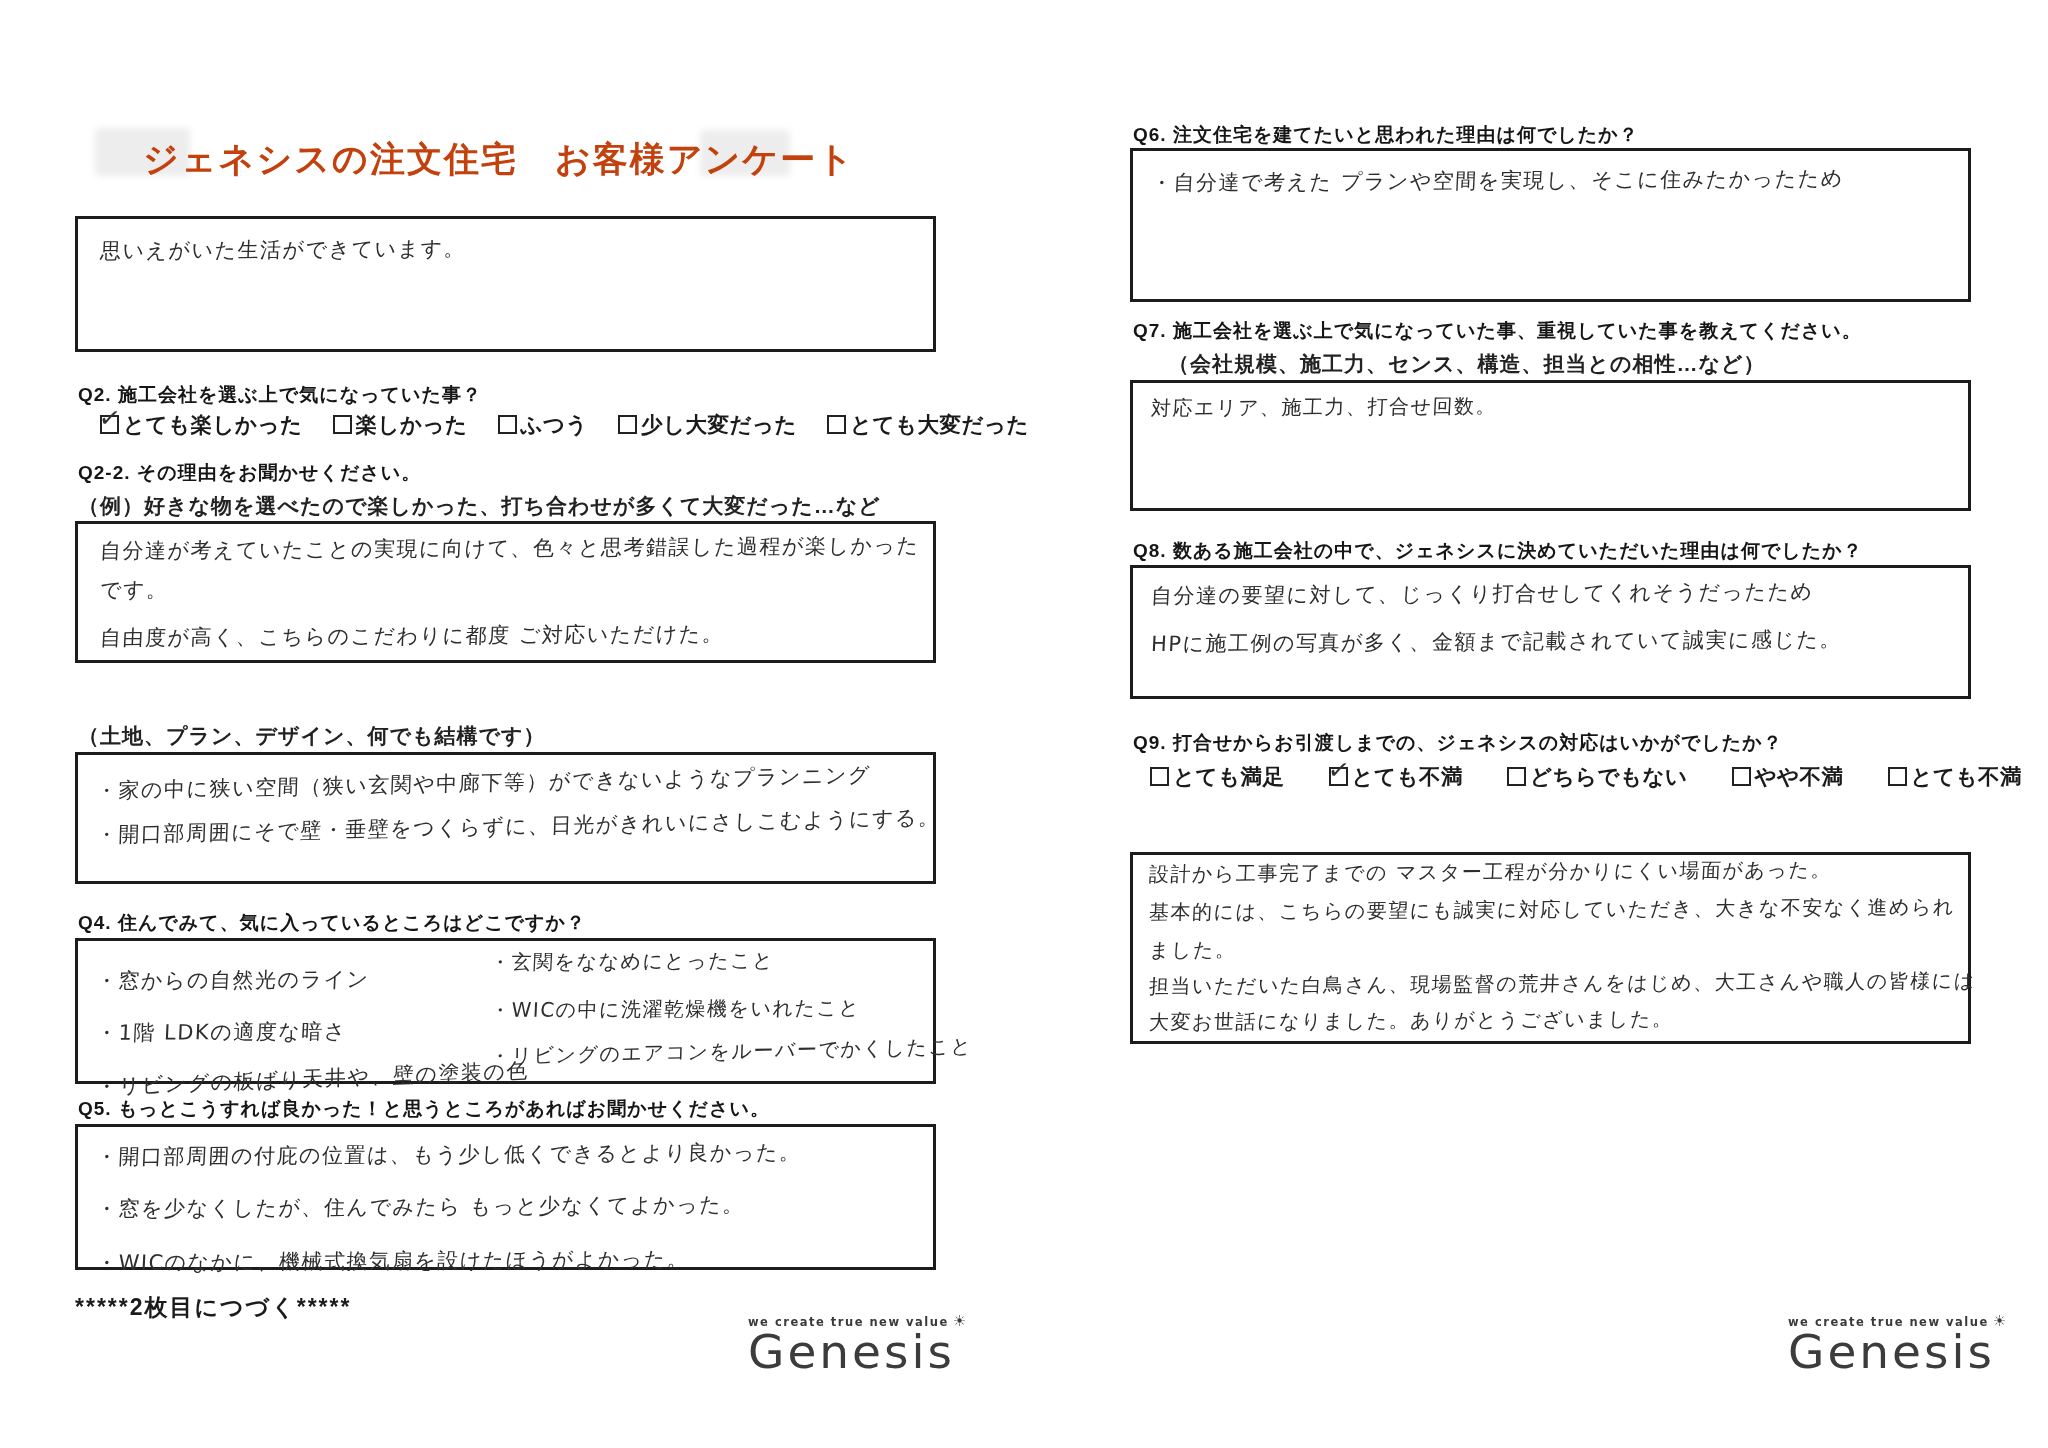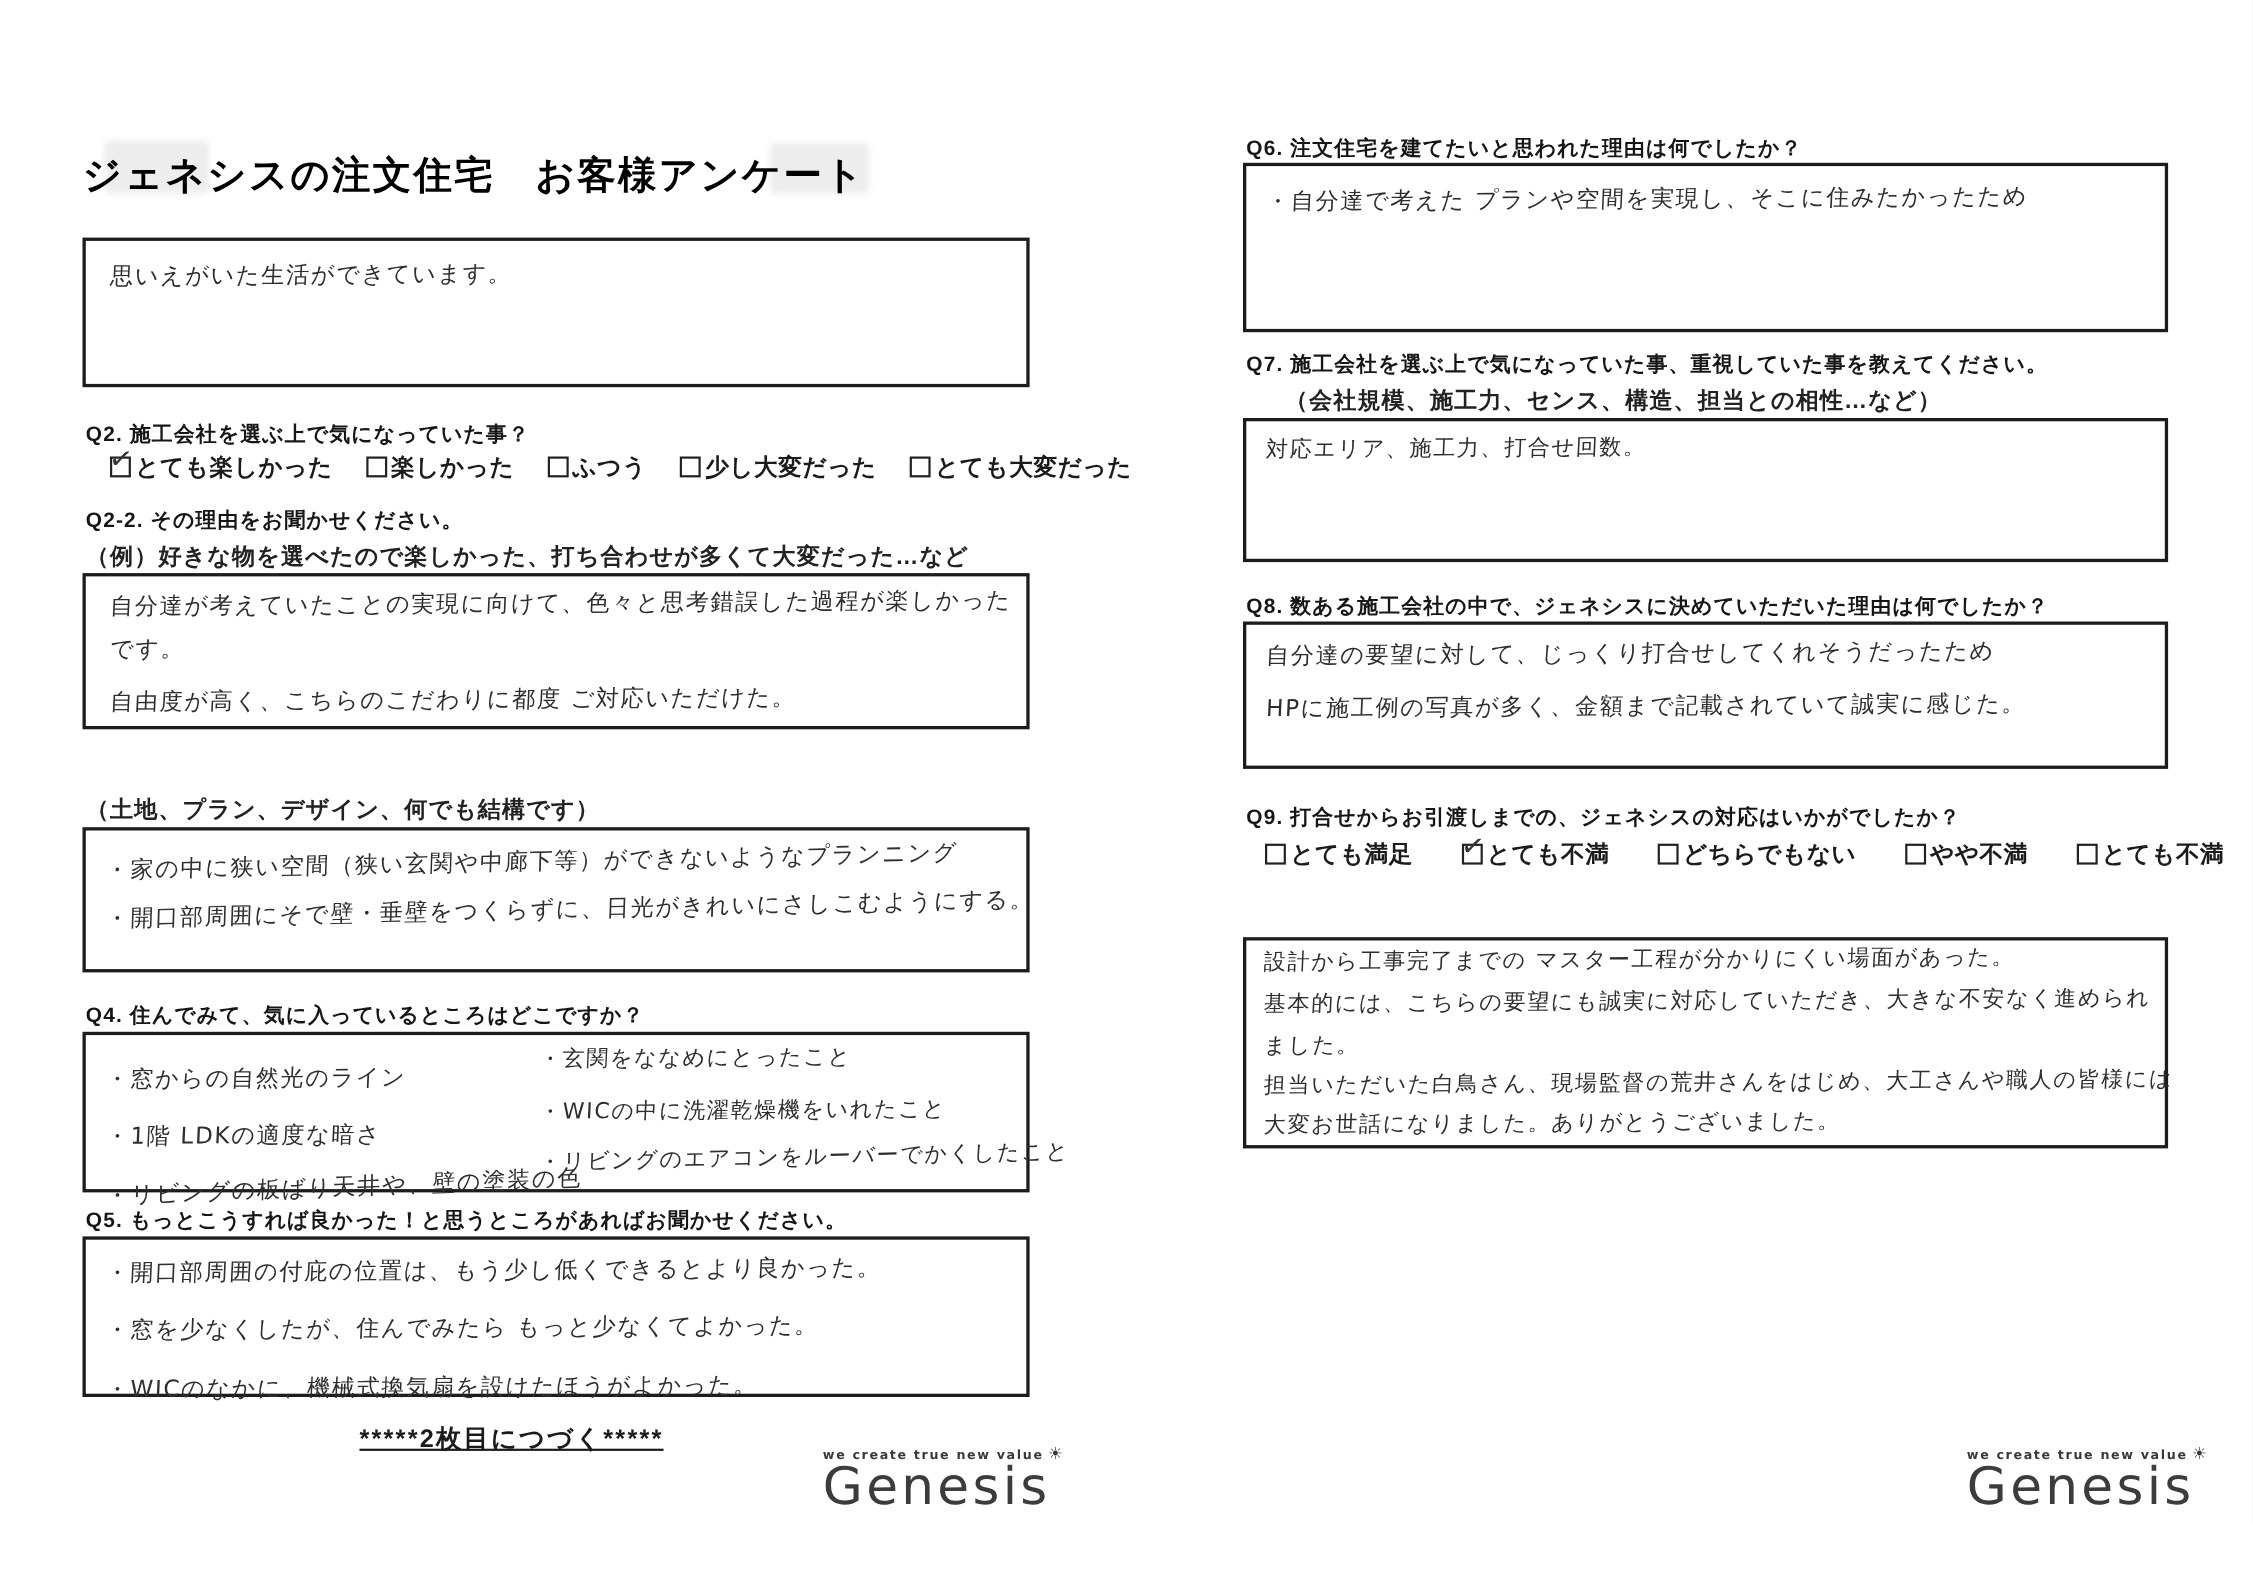--- a/index.html
+++ b/index.html
@@ -4,40 +4,40 @@
 <style>
   html,body{margin:0;padding:0;background:#e8e8e8;}
   .page{
     position:relative;width:2048px;height:1448px;background:#ffffff;
     font-family:"Liberation Sans",sans-serif;color:#1a1a1a;overflow:hidden;
   }
   .abs{position:absolute;}
   
   .qlabel{font-weight:bold;font-size:19px;letter-spacing:1px;white-space:nowrap;color:#161616;}
   .qhint{font-weight:bold;font-size:21px;letter-spacing:1px;white-space:nowrap;color:#222;}
-  .title{font-weight:bold;font-size:35px;letter-spacing:2px;text-align:left;color:#000000;}
+  .title{font-weight:bold;font-size:35px;letter-spacing:2px;text-align:right;color:#c2410c;}
   
   .box{position:absolute;border:3px solid #1c1c1c;background:#fff;}
   
   .hw{
     position:absolute;font-family:"DejaVu Sans",sans-serif;font-size:21px;
     color:#2e2e2e;letter-spacing:1.5px;white-space:nowrap;
     transform:skewX(-3deg) rotate(-0.4deg);transform-origin:left center;
   }
   .hw.tilt-up{transform:skewX(-3deg) rotate(-2.2deg);}
   .hw.tilt-up2{transform:skewX(-3deg) rotate(-1.2deg);}
   
   .optrow{position:absolute;display:flex;align-items:center;}
   .opt{display:flex;align-items:center;font-weight:bold;font-size:21.5px;letter-spacing:0.5px;color:#1b1b1b;white-space:nowrap;}
   .cb{position:relative;width:15px;height:15px;border:2.5px solid #222;margin-right:4px;flex:0 0 auto;}
   .tick{display:none;position:absolute;left:-3px;top:-14px;font-size:26px;color:#333;
         font-family:"DejaVu Sans",sans-serif;transform:rotate(8deg);}
   .opt.checked .tick{display:block;}
   
-  .note{font-weight:bold;font-size:23px;letter-spacing:2px;text-align:center;color:#1b1b1b;text-decoration:underline;}
+  .note{font-weight:bold;font-size:23px;letter-spacing:2px;text-align:left;color:#1b1b1b;}
   
   .logo{position:absolute;width:210px;}
   .logo .tagline{font-size:11.5px;font-weight:bold;letter-spacing:1.5px;color:#3a3a3a;text-align:right;
                  white-space:nowrap;font-family:"DejaVu Sans",sans-serif;}
   .logo .sun{font-size:15px;margin-left:4px;}
   .logo .name{font-size:47px;letter-spacing:3px;color:#3c3c3c;line-height:1.0;
               font-family:"DejaVu Sans",sans-serif;font-weight:500;margin-top:-2px;}
   
   .smudge{position:absolute;background:rgba(125,125,125,0.14);filter:blur(3px);border-radius:4px;}
 </style>

